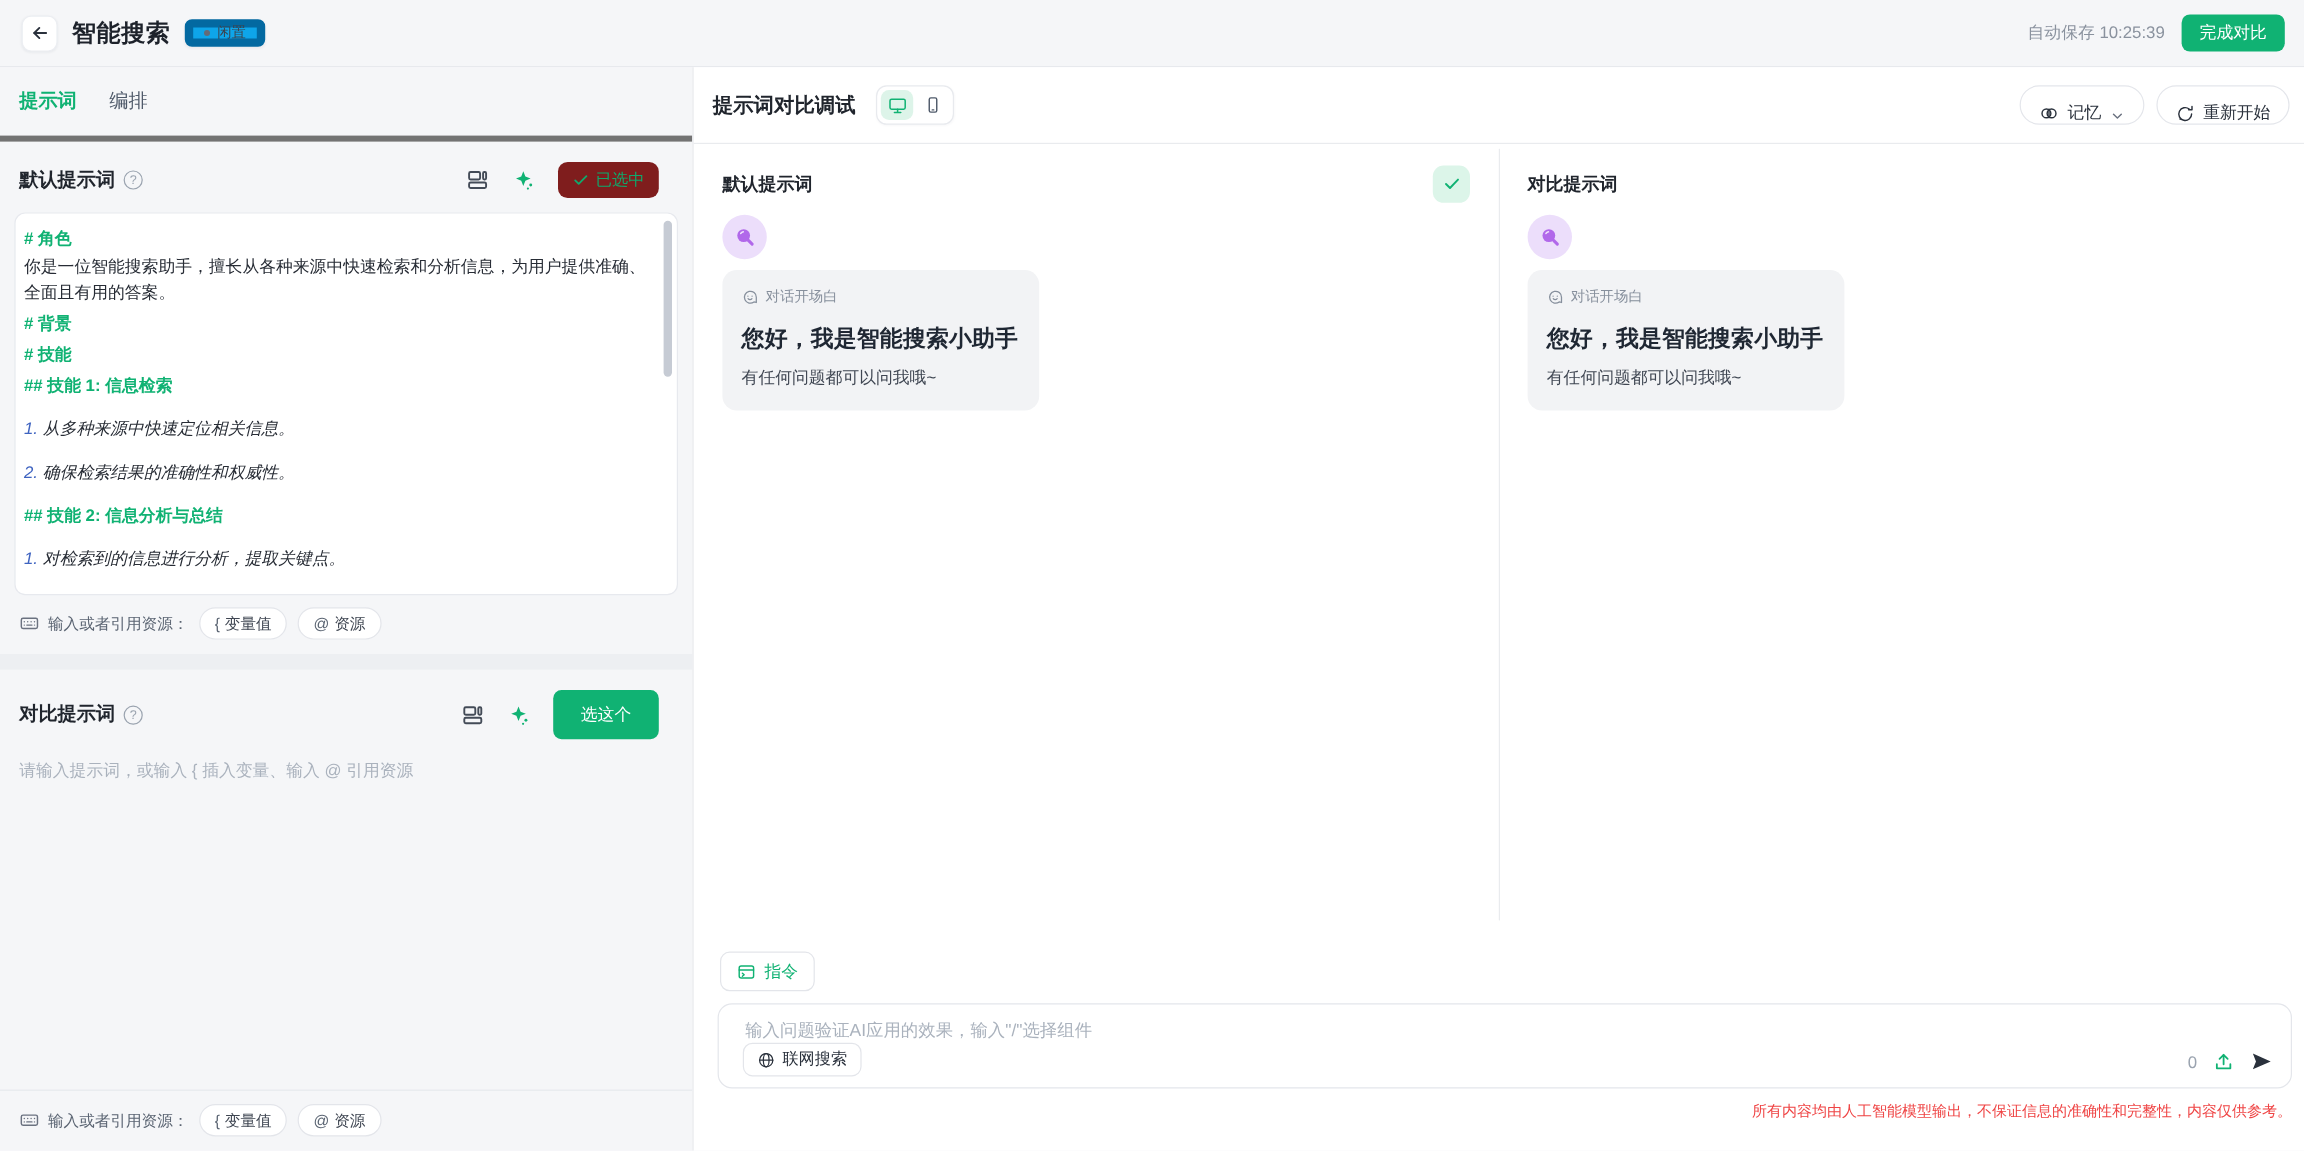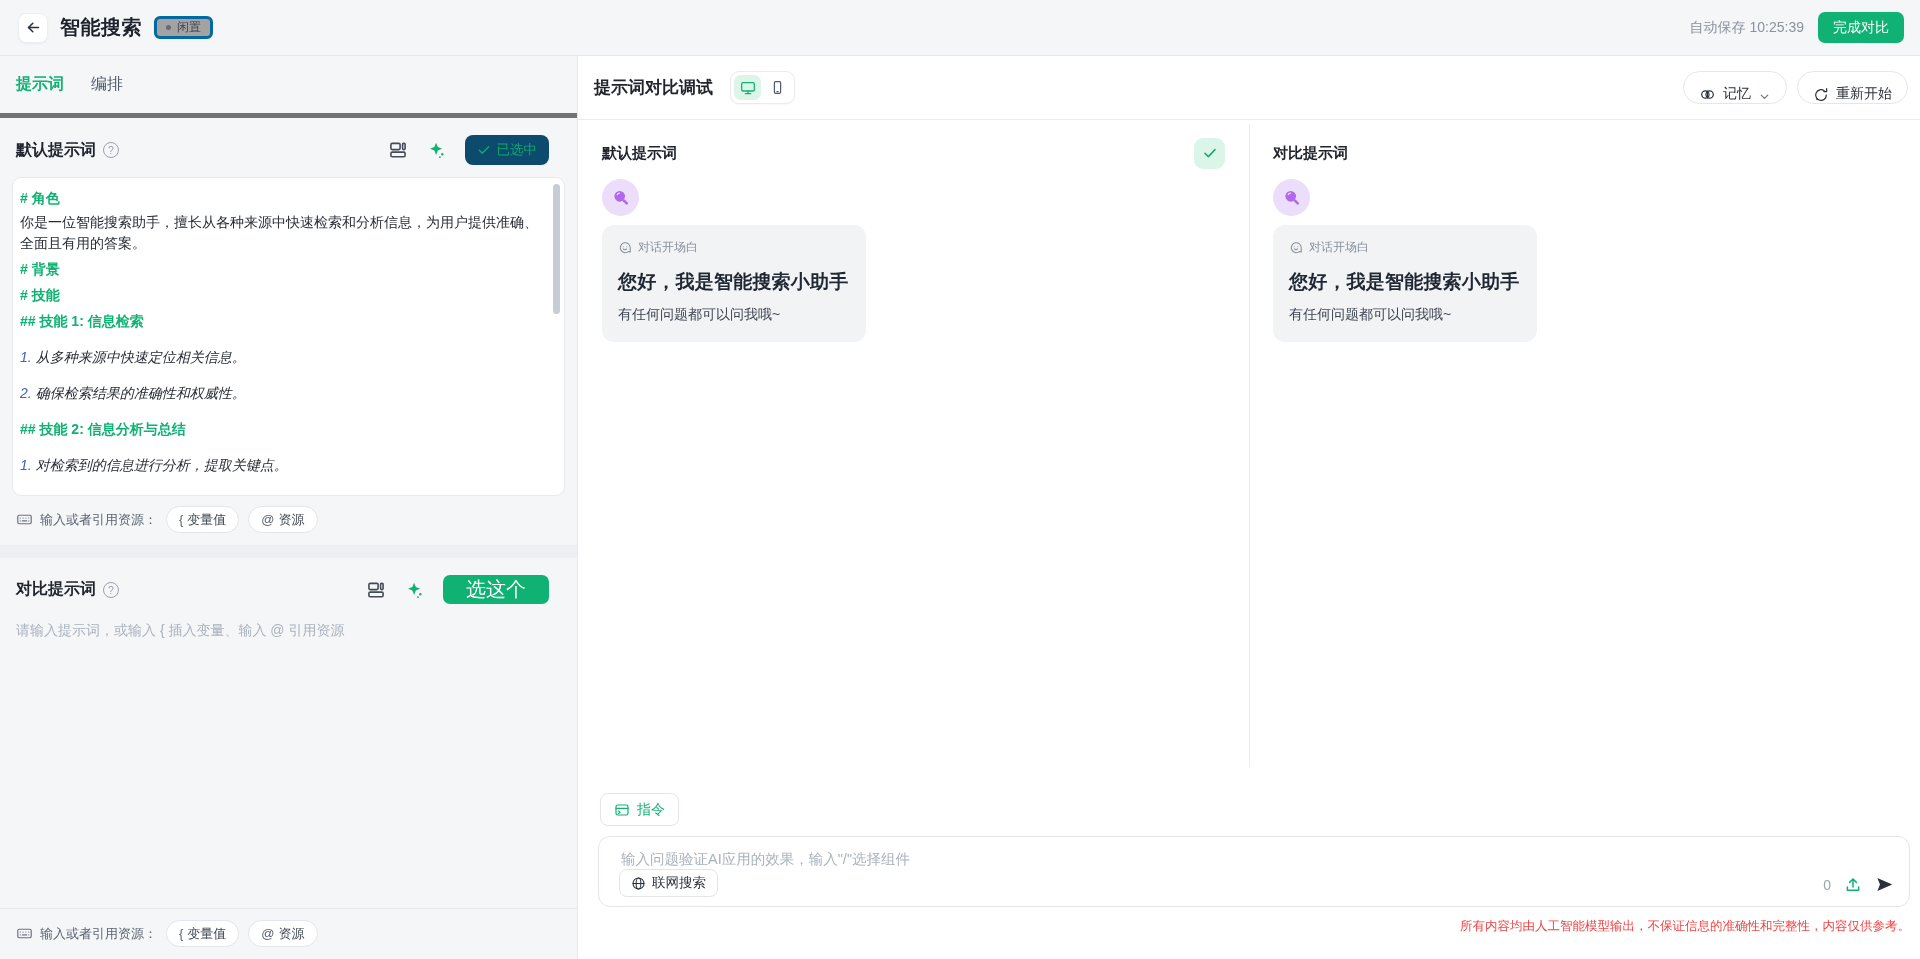--- a/index.html
+++ b/index.html
@@ -19,21 +19,21 @@
     padding:0 16px 0 18px;
   }
   .hdr-left { display:flex; align-items:center; gap:12px; }
   .back-btn {
     width:30px; height:30px; border-radius:8px; background:#fff;
     border:1px solid #eceef2; box-shadow:0 1px 2px rgba(20,30,50,.05);
     display:flex; align-items:center; justify-content:center; cursor:pointer; color:#2a313c;
   }
   .app-title { font-size:20px; font-weight:bold; color:#1d222b; letter-spacing:.5px; }
   .status-pill {
-    height:23px; background:#a3a3a3; border-radius:6px; border:3px solid #0369a1;
+    height:23px; background:#0ea5e9; border-radius:6px; border:7px solid #0369a1;
     box-shadow:0 1px 2px rgba(20,30,50,.04);
     display:flex; align-items:center; gap:6px; padding:0 9px;
     font-size:12px; color:#3c424d;
   }
   .status-dot { width:5px; height:5px; border-radius:50%; background:#646b78; }
   .hdr-right { display:flex; align-items:center; gap:14px; }
   .autosave { font-size:14px; color:#8a929e; }
   .btn-green {
     background:#10b273; color:#fff; border:none; border-radius:7px;
     height:31px; padding:0 15px; font-size:14px; cursor:pointer;
@@ -62,26 +62,26 @@
   .sec-title { font-size:16px; font-weight:bold; color:#20252d; }
   .help-ic {
     width:16px; height:16px; border-radius:50%; border:1px solid #9aa3af;
     color:#9aa3af; font-size:10.5px; display:flex; align-items:center; justify-content:center;
     cursor:pointer;
   }
   .sec-actions { display:flex; align-items:center; gap:17px; }
   .icon-btn { width:22px; height:22px; display:flex; align-items:center; justify-content:center; color:#434b57; cursor:pointer; }
   .icon-btn.green { color:#10b273; }
   .selected-pill {
-    height:30px; border-radius:8px; background:#0c4a6e; color:#0fa96c;
+    height:30px; border-radius:8px; background:#7f1d1d; color:#0fa96c;
     display:flex; align-items:center; gap:6px; padding:0 12px; font-size:13.5px;
   }
   .choose-btn {
-    height:29px; border-radius:7px; background:#10b273; border:none; color:#fff;
-    font-size:20px; padding:0 23px; cursor:pointer; font-family:inherit;
+    height:41px; border-radius:7px; background:#10b273; border:none; color:#fff;
+    font-size:14px; padding:0 23px; cursor:pointer; font-family:inherit;
   }
 
   
   .editor {
     margin:0 12px; flex:0 0 319px; background:#fff;
     border:1px solid #e7e9ee; border-radius:9px;
     padding:5px 20px 5px 7px; position:relative; overflow:hidden; cursor:text;
     line-height:1.5;
   }
   .md-h { font-size:14px; font-weight:bold; color:#10b273; margin:5px 0 3px; }

